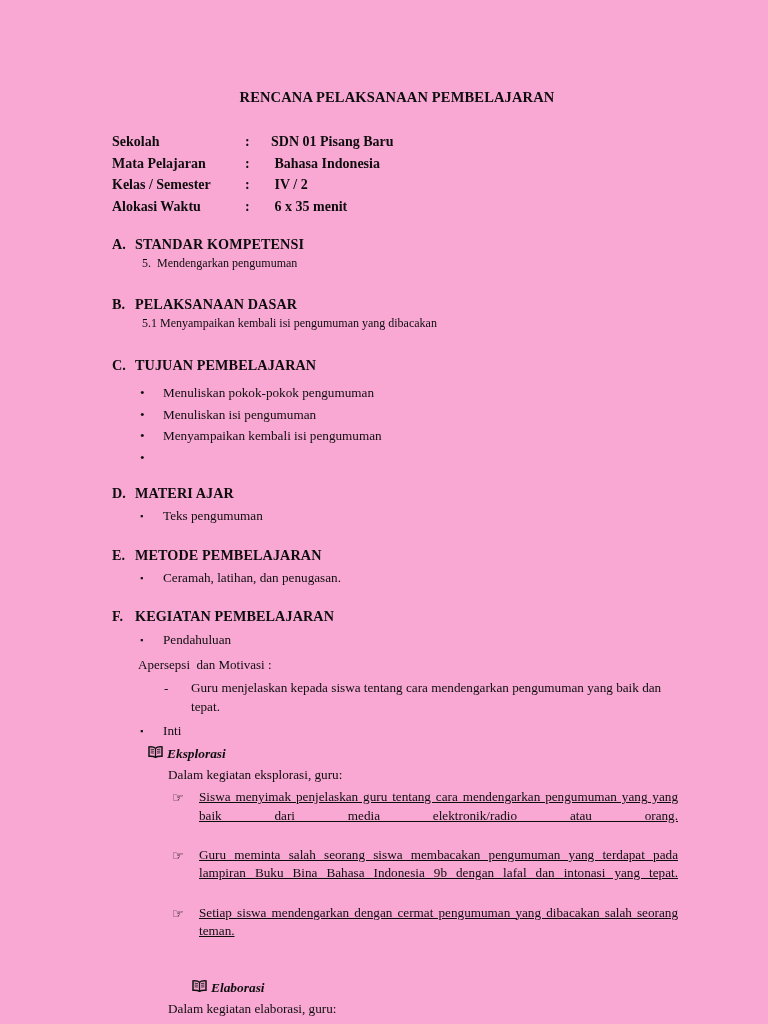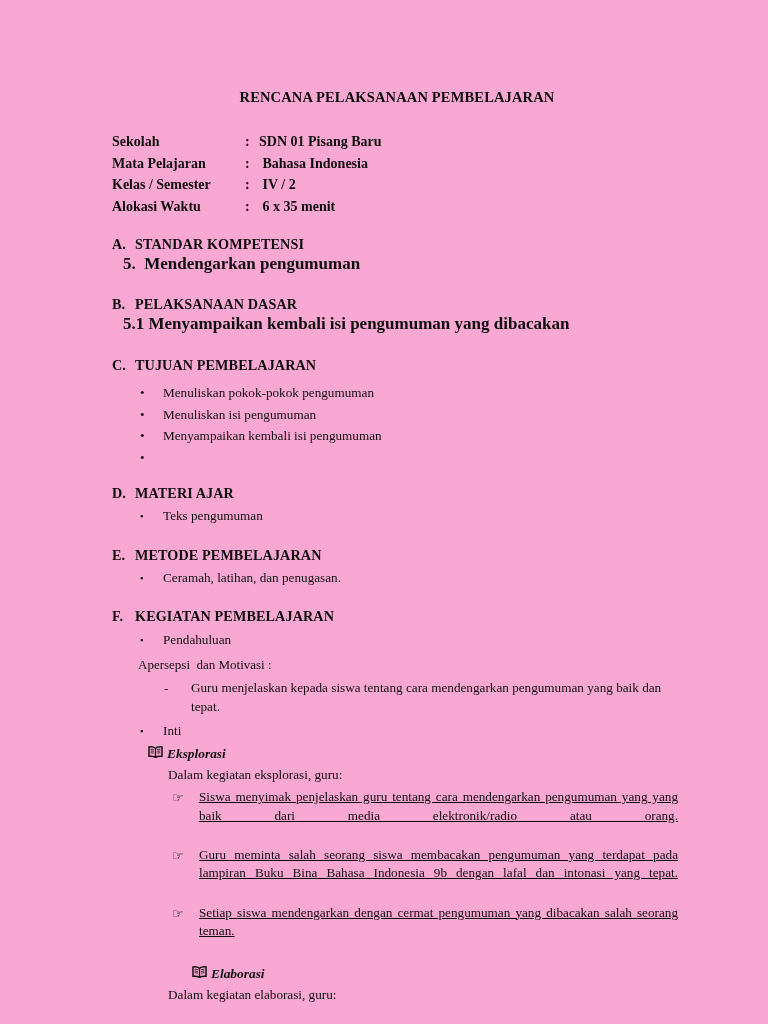--- a/index.html
+++ b/index.html
@@ -41,44 +41,43 @@
     font-weight: bold;
     font-size: 14px;
   }
   .id-row {
     display: flex;
     line-height: 21.5px;
     white-space: pre;
   }
   .id-label { width: 133px; flex: 0 0 133px; }
   .id-colon { width: 14px; flex: 0 0 14px; }
-  .id-value { white-space: pre; }
+  .id-value { white-space: pre; margin-left: 12px; }
 
   
   .sec {
     position: absolute;
     left: 112px;
     width: 566px;
   }
   .sec-head {
     display: flex;
     font-weight: bold;
     font-size: 14.2px;
     letter-spacing: 0.1px;
     line-height: 19px;
   }
   .sec-letter { width: 23px; flex: 0 0 23px; }
   .sec-title { white-space: pre; }
 
   .plain-line {
-    font-size: 17px;
+    font-size: 12px;
     line-height: 19px;
-    margin-left: 11px;
+    margin-left: 30px;
     white-space: pre;
-    font-weight: bold;
   }
 
   
   .b-row {
     display: flex;
     font-size: 13.2px;
     line-height: 21.5px;
   }
   .bullet-list { margin-left: 28px; }
   .bullet-list .b-row .glyph {
@@ -331,21 +330,21 @@
     <div class="hand-item" style="margin-top:2px;">
       <span class="glyph">☞</span>
       <span class="txt">Guru meminta salah seorang siswa membacakan pengumuman yang terdapat pada lampiran Buku Bina Bahasa Indonesia 9b dengan lafal dan intonasi yang tepat.</span>
     </div>
 
     <div class="hand-item" style="margin-top:2px;">
       <span class="glyph">☞</span>
       <span class="txt">Setiap siswa mendengarkan dengan cermat pengumuman yang dibacakan salah seorang teman.</span>
     </div>
 
-    <div class="subhead" style="margin-top:4px;padding-left:44px;">
+    <div class="subhead" style="margin-top:18px;padding-left:44px;">
       <span class="book">
         <svg width="15" height="12" viewBox="0 0 15 12" aria-hidden="true">
           <path d="M7.5 2.2C6.2 1.0 4.2 0.7 1.0 0.9L1.0 10.3C4.2 10.1 6.2 10.4 7.5 11.4C8.8 10.4 10.8 10.1 14.0 10.3L14.0 0.9C10.8 0.7 8.8 1.0 7.5 2.2Z" fill="none" stroke="#111" stroke-width="1.5"></path>
           <path d="M7.5 2.4L7.5 11.2" stroke="#111" stroke-width="1.3"></path>
           <path d="M2.6 3.2L5.9 3.5M2.6 5.0L5.9 5.3M2.6 6.8L5.9 7.1M9.1 3.5L12.4 3.2M9.1 5.3L12.4 5.0M9.1 7.1L12.4 6.8" stroke="#111" stroke-width="0.85"></path>
         </svg>
       </span>
       <span>Elaborasi</span>
     </div>
 

